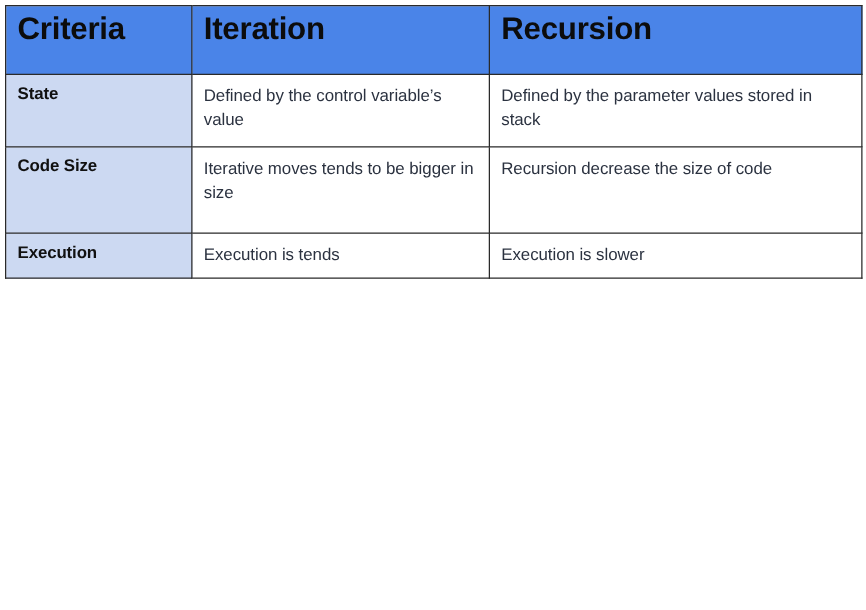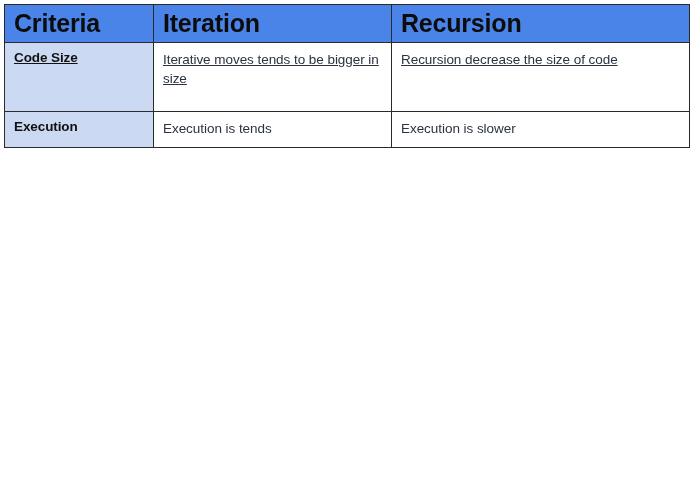--- a/index.html
+++ b/index.html
@@ -41,21 +41,21 @@
   }
 
   
   table.compare thead th {
     background: #4a84e8;
     color: #0c0c0c;
     font-size: 25px;
     font-weight: bold;
     line-height: 1.05;
     text-align: left;
-    padding: 5px 8px 6px 9px;
+    padding: 5px 8px 23px 9px;
     height: 30px;
     vertical-align: middle;
     letter-spacing: -0.2px;
   }
 
   
   table.compare td.criteria-cell {
     background: #ccd9f2;
     color: #111111;
     font-size: 13.5px;
@@ -72,21 +72,21 @@
     font-weight: normal;
     line-height: 1.42;
     letter-spacing: -0.05px;
   }
 
   
   tr[data-row="0"] td { height: 60px; }
   tr[data-row="1"] td { height: 58px; }
   tr[data-row="2"] td { height: 73px; }
   tr[data-row="3"] td { height: 74px; }
-  tr[data-row="4"] td { height: 69px; text-decoration: underline; }
+  tr[data-row="4"] td { height: 69px; }
   tr[data-row="5"] td { height: 72px; }
   tr[data-row="6"] td { height: 36px; }
 </style>
 </head>
 <body>
 
 <div class="page">
   <table class="compare">
     <colgroup>
       <col class="c-criteria">
@@ -94,20 +94,25 @@
       <col class="c-recursion">
     </colgroup>
     <thead>
       <tr>
         <th>Criteria</th>
         <th>Iteration</th>
         <th>Recursion</th>
       </tr>
     </thead>
     <tbody>
+      <tr data-row="1">
+        <td class="criteria-cell">State</td>
+        <td class="content-cell">Defined by the control variable’s value</td>
+        <td class="content-cell">Defined by the parameter values stored in stack</td>
+      </tr>
       <tr data-row="4">
         <td class="criteria-cell">Code Size</td>
         <td class="content-cell">Iterative moves tends to be bigger in size</td>
         <td class="content-cell">Recursion decrease the size of code</td>
       </tr>
       <tr data-row="6">
         <td class="criteria-cell">Execution</td>
         <td class="content-cell">Execution is tends</td>
         <td class="content-cell">Execution is slower</td>
       </tr>

